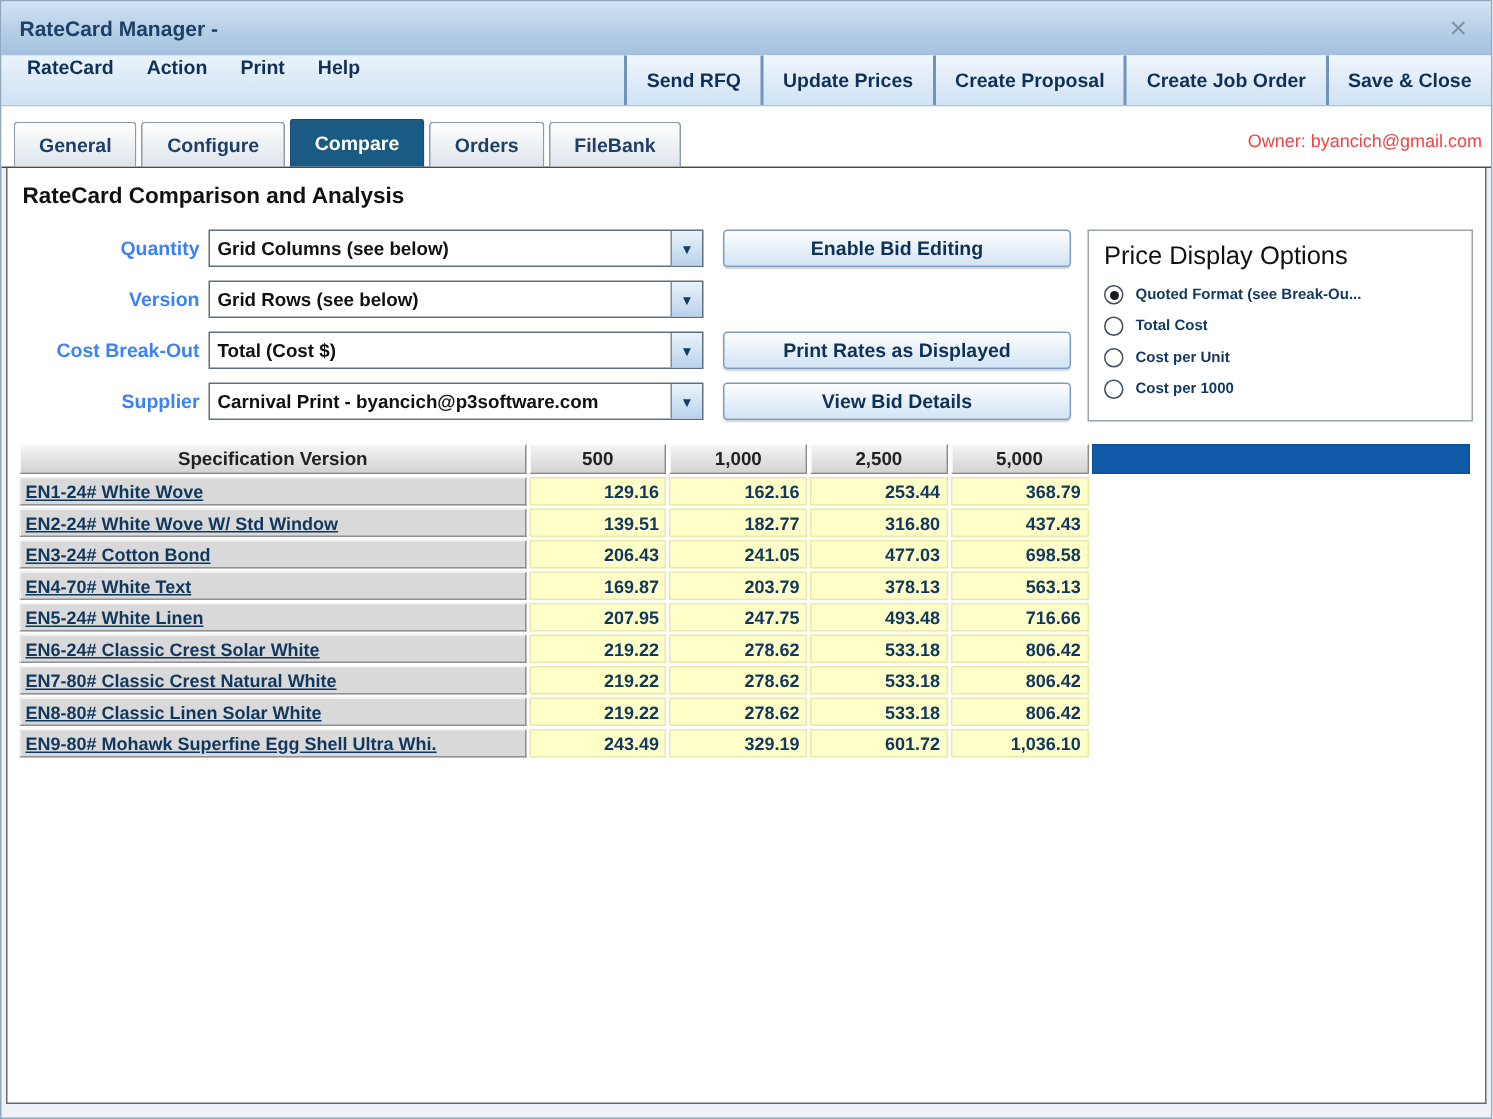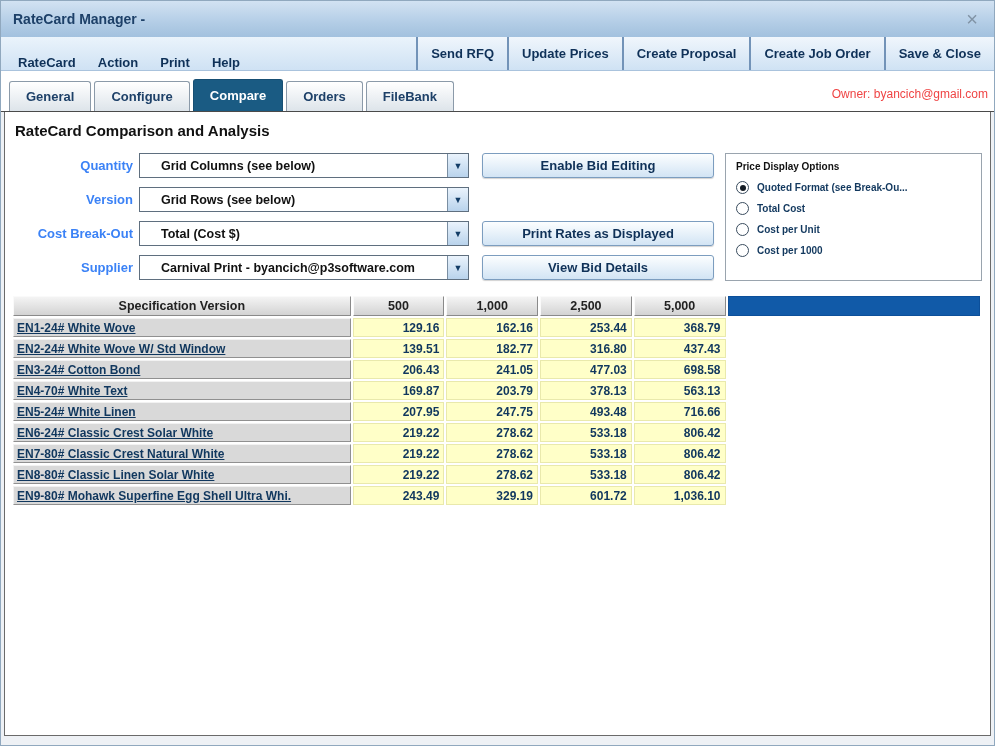--- a/index.html
+++ b/index.html
@@ -29,21 +29,21 @@
     color: #8193a5; cursor: default; padding: 0 4px;
   }
 
   
   .menubar {
     flex: 0 0 34px;
     background: linear-gradient(180deg, #eaf3fb 0%, #cfe2f4 100%);
     display: flex; align-items: stretch;
     border-bottom: 1px solid #aac3dd;
   }
-  .menus { display: flex; align-items: flex-end; padding-left: 6px; }
+  .menus { display: flex; align-items: flex-start; padding-left: 6px; }
   .menu-item {
     padding: 0 11px; font-weight: bold; font-size: 13px; color: #0f3158;
     cursor: default;
   }
   .toolbar { margin-left: auto; display: flex; align-items: stretch; }
   .tb-btn {
     display: flex; align-items: center;
     padding: 0 13px;
     border-left: 2px solid #7293b8;
     font-weight: bold; font-size: 13px; color: #0f3158;
@@ -92,21 +92,21 @@
 
   .form-area { display: flex; align-items: flex-start; }
   .field-row { display: flex; align-items: center; height: 25px; margin-bottom: 9px; }
   .field-label {
     width: 126px; text-align: right; padding-right: 6px;
     font-weight: bold; font-size: 13px; color: #3b82f6; white-space: nowrap;
   }
   .combobox {
     width: 330px; height: 25px;
     border: 1px solid #5f6f7f; background: #fff;
-    display: flex; align-items: stretch; padding-left: 16px;
+    display: flex; align-items: stretch;
   }
   .combo-value {
     flex: 1; display: flex; align-items: center;
     padding: 0 5px; font-weight: bold; font-size: 12.5px; color: #111;
     white-space: nowrap; overflow: hidden;
   }
   .combo-arrow-btn {
     width: 21px; border-left: 1px solid #7a8ea2;
     background: linear-gradient(180deg, #eaf3fc 0%, #b9d3ec 100%);
     display: flex; align-items: center; justify-content: center;
@@ -123,21 +123,21 @@
     font-weight: bold; font-size: 13px; color: #0f3158;
     cursor: default; white-space: nowrap;
   }
 
   .options-panel {
     margin-left: 11px; flex: 1;
     border: 1px solid #9aa4ae;
     padding: 7px 10px 2px 10px;
     height: 128px; background: #fff;
   }
-  .options-title { font-weight: bold; font-size: 10px; color: #111; margin-bottom: 9px; }
+  .options-title { font-weight: normal; font-size: 17px; color: #111; margin-bottom: 9px; }
   .radio-row { display: flex; align-items: center; margin-bottom: 8px; cursor: default; }
   .radio-circle {
     width: 13px; height: 13px; border-radius: 50%;
     border: 1px solid #3a4c5e; background: #fff;
     margin-right: 8px; flex: 0 0 13px;
     display: flex; align-items: center; justify-content: center;
   }
   .radio-circle.selected::after {
     content: ""; width: 6px; height: 6px; border-radius: 50%; background: #141c24;
   }

